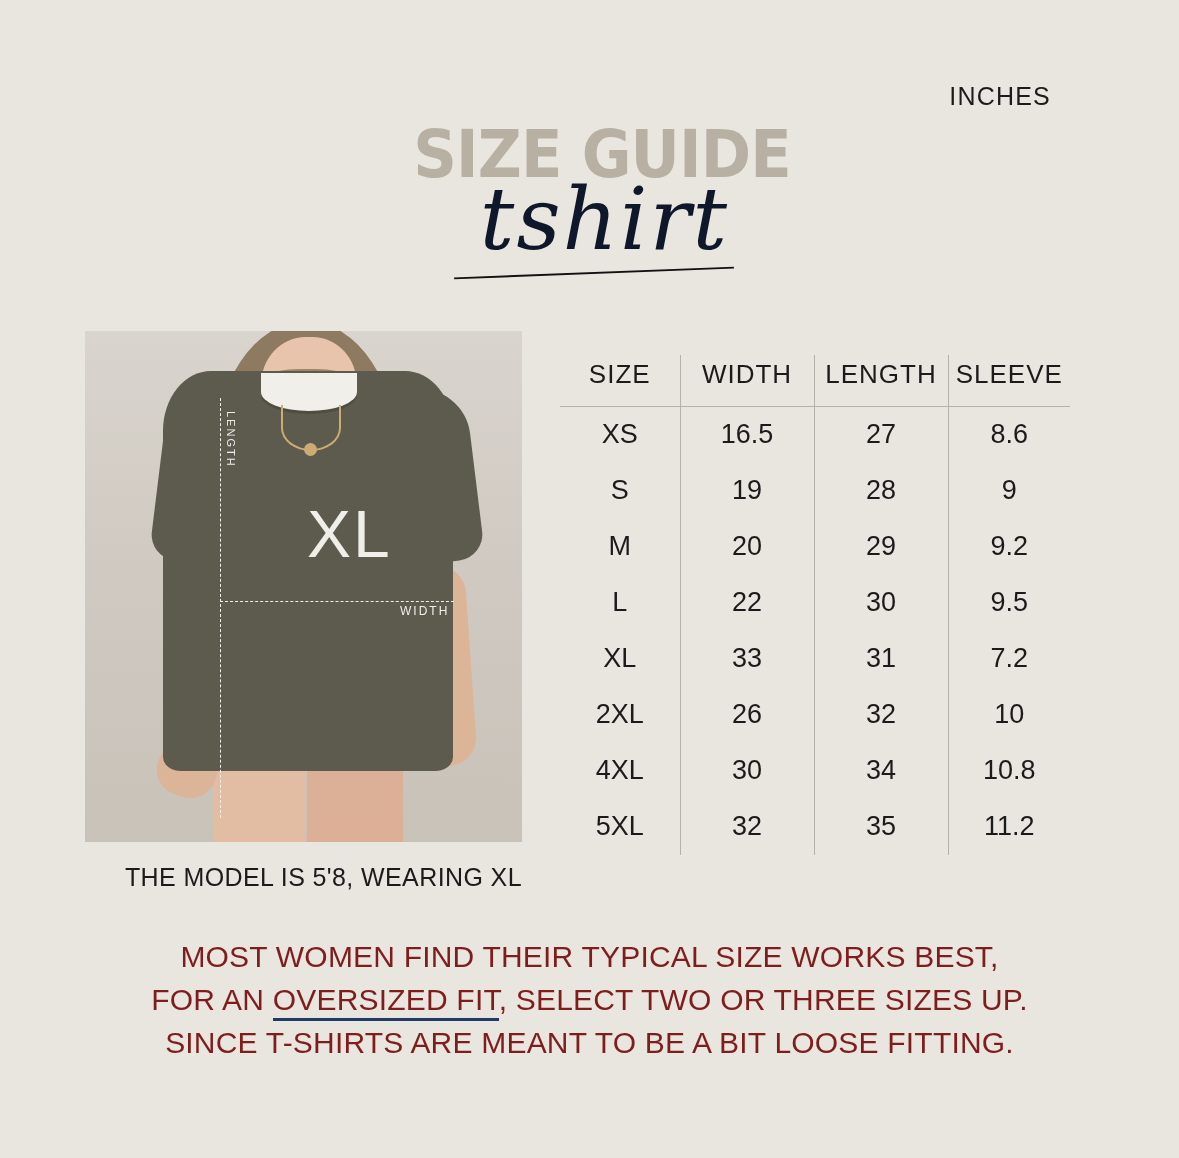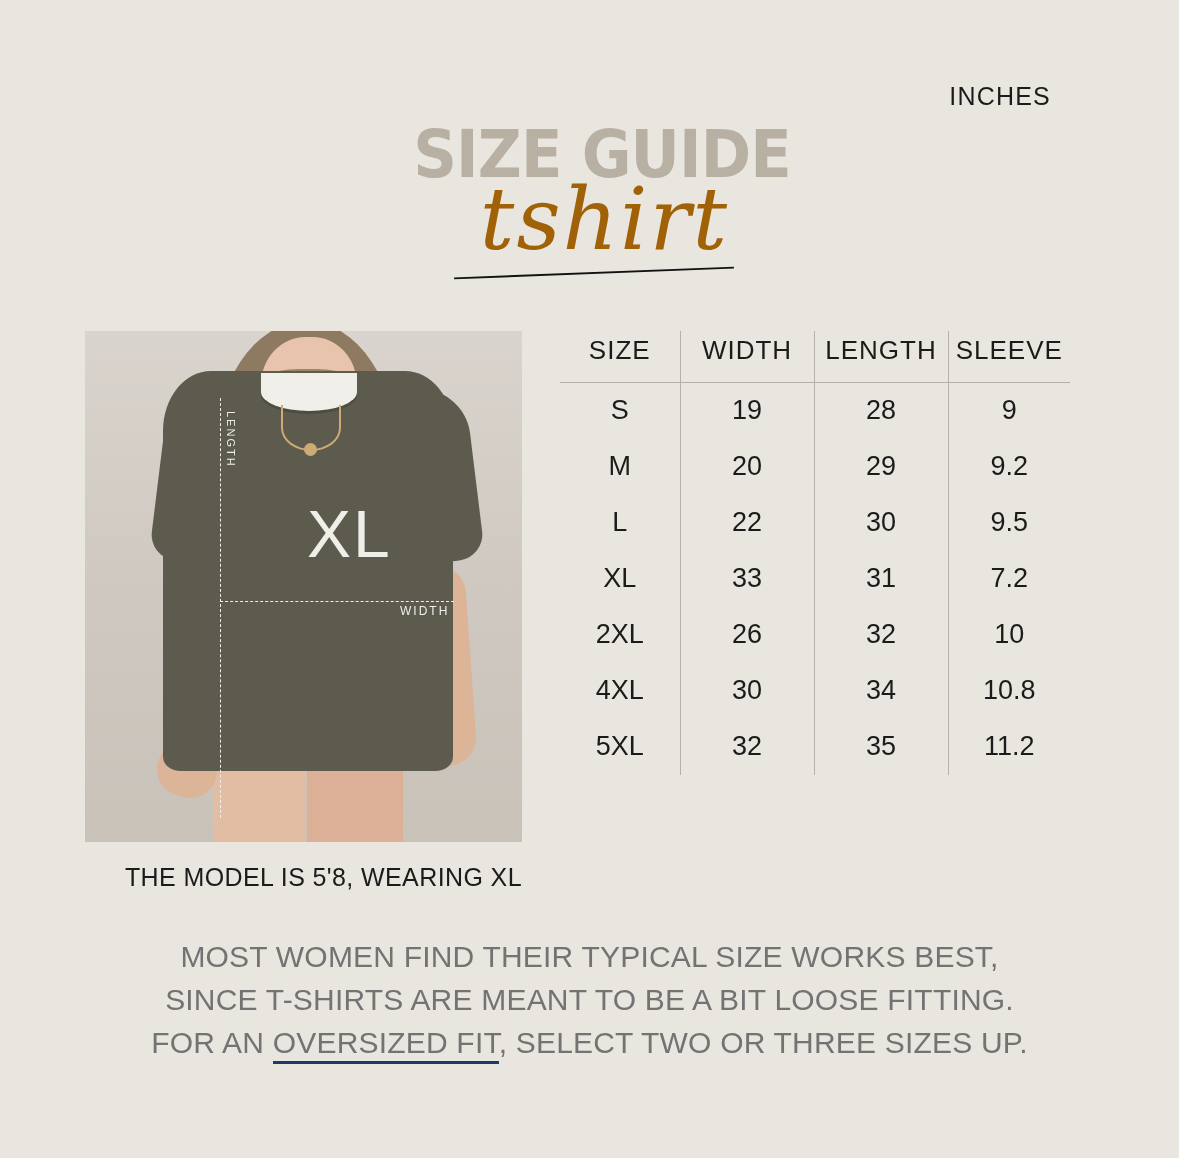--- a/index.html
+++ b/index.html
@@ -48,21 +48,21 @@
     letter-spacing: -1px;
     color: #b9b0a4;
     line-height: 1;
     transform: scaleX(0.92);
     margin-left: -5px;
   }
   .tshirt-script {
     font-family: "DejaVu Serif", serif;
     font-style: italic;
     font-size: 86px;
-    color: #a16207;
+    color: #0f172a;
     line-height: 1.05;
     margin-top: -14px;
     letter-spacing: 2px;
   }
   .script-underline {
     position: absolute;
     top: 84px;
     left: 50%;
     width: 280px;
     margin-left: -150px;
@@ -286,20 +286,21 @@
   
   .table-wrap {
     position: absolute;
     left: 560px;
     top: 331px;
     width: 510px;
   }
   table.size-table {
     border-collapse: collapse;
     width: 510px;
+    margin-top: 24px;
   }
   table.size-table th,
   table.size-table td {
     text-align: center;
     font-weight: normal;
     font-size: 27px;
     color: #1b1b1b;
     padding: 12px 0 13px;
     border-right: 1px solid #b7b2a9;
   }
@@ -322,21 +323,21 @@
   
   .note {
     position: absolute;
     left: 0;
     top: 935px;
     width: 1179px;
     text-align: center;
     font-size: 30px;
     line-height: 43px;
     letter-spacing: 0.2px;
-    color: #737373;
+    color: #7f1d1d;
   }
   .note .underlined {
     border-bottom: 3px solid #1f3a63;
     padding-bottom: 2px;
   }
 </style>
 </head>
 <body>
 
 <div class="page">
@@ -388,20 +389,26 @@
       <thead>
         <tr>
           <th>SIZE</th>
           <th>WIDTH</th>
           <th>LENGTH</th>
           <th>SLEEVE</th>
         </tr>
       </thead>
       <tbody>
         <tr>
+          <td>XS</td>
+          <td>16.5</td>
+          <td>27</td>
+          <td>8.6</td>
+        </tr>
+        <tr>
           <td>S</td>
           <td>19</td>
           <td>28</td>
           <td>9</td>
         </tr>
         <tr>
           <td>M</td>
           <td>20</td>
           <td>29</td>
           <td>9.2</td>
@@ -435,19 +442,19 @@
           <td>32</td>
           <td>35</td>
           <td>11.2</td>
         </tr>
       </tbody>
     </table>
   </div>
 
   <div class="note">
     <div>MOST WOMEN FIND THEIR TYPICAL SIZE WORKS BEST,</div>
-    <div>SINCE T-SHIRTS ARE MEANT TO BE A BIT LOOSE FITTING.</div>
     <div>
       <span>FOR AN </span><span class="underlined">OVERSIZED FIT</span><span>, SELECT TWO OR THREE SIZES UP.</span>
     </div>
+    <div>SINCE T-SHIRTS ARE MEANT TO BE A BIT LOOSE FITTING.</div>
   </div>
 
 </div>
 
 </body></html>

